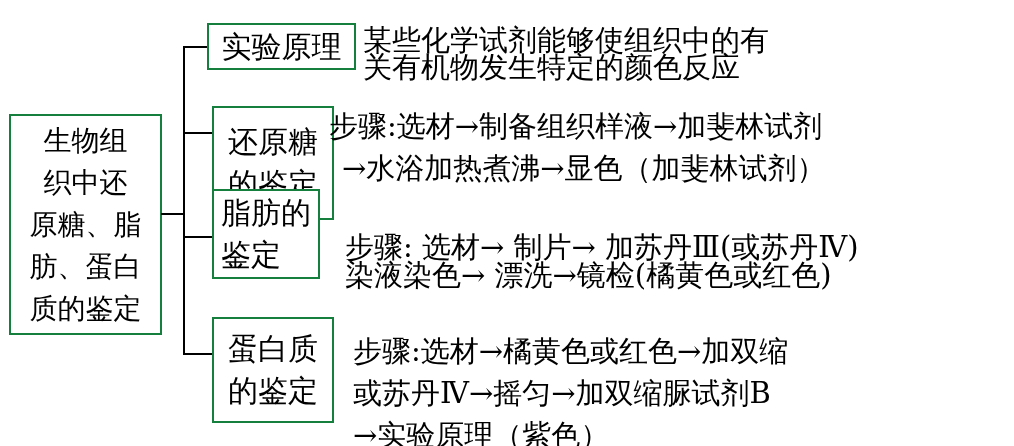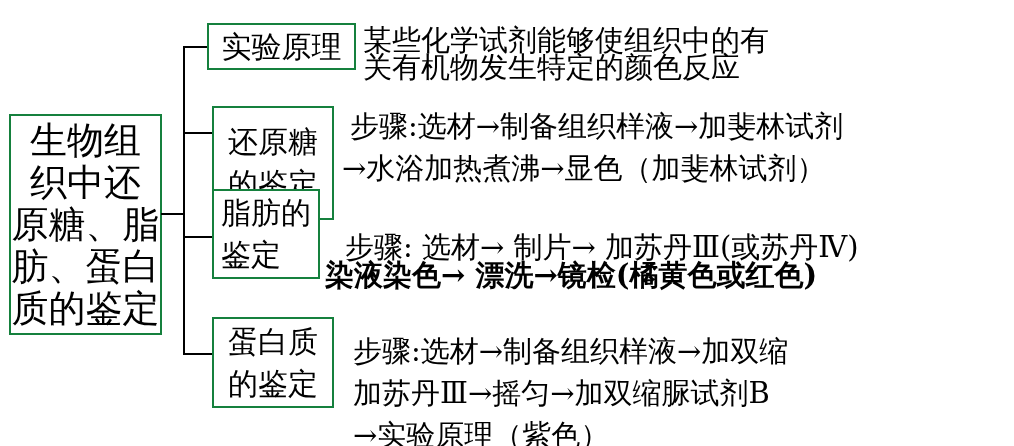--- a/index.html
+++ b/index.html
@@ -2,21 +2,21 @@
 <html><head>
 <meta charset="utf-8">
 <style>
   html, body { margin:0; padding:0; background:#fff; }
   body { width:1014px; height:446px; position:relative; overflow:hidden;
          font-family:"DejaVu Serif","Liberation Serif",serif; color:#000; }
   .box { position:absolute; border:2px solid #15803d; box-sizing:border-box; background:#fff;
          display:flex; align-items:center; justify-content:center; text-align:center; }
   .line { position:absolute; background:#000; }
   .txt { position:absolute; white-space:nowrap; font-size:29px; line-height:42px;margin-top:18px; }
-  .main-title { font-size:37px; line-height:42px; white-space:pre-line; }
+  .main-title { font-size:28px; line-height:42px; white-space:pre-line; }
   .cat-title { font-size:30px; line-height:42px; white-space:pre-line; text-align:left; }
 </style>
 </head>
 <body>
 
 <div class="box" style="left:9px; top:114px; width:153px; height:221px;">
   <span class="main-title">生物组
 织中还
 原糖、脂
 肪、蛋白
@@ -33,29 +33,29 @@
 <div class="box" style="left:207px; top:23px; width:149px; height:47px;">
   <span class="cat-title">实验原理</span>
 </div>
 <div class="txt" style="left:363px; top:1px;">某些化学试剂能够使组织中的有</div>
 <div class="txt" style="left:363px; top:28px;">关有机物发生特定的颜色反应</div>
 
 <div class="box" style="left:212px; top:106px; width:122px; height:114px;">
   <span class="cat-title">还原糖
 的鉴定</span>
 </div>
-<div class="txt" style="left:350px; top:87px;">步骤:选材→制备组织样液→加斐林试剂</div>
+<div class="txt" style="left:329px; top:87px;">步骤:选材→制备组织样液→加斐林试剂</div>
 <div class="txt" style="left:342px; top:129px;">→水浴加热煮沸→显色（加斐林试剂）</div>
 
 <div class="box" style="left:212px; top:189px; width:108px; height:90px;">
   <span class="cat-title">脂肪的
 鉴定</span>
 </div>
 <div class="txt" style="left:345px; top:208px;">步骤: 选材→ 制片→ 加苏丹Ⅲ(或苏丹Ⅳ)</div>
-<div class="txt" style="left:325px; top:236px;font-weight:bold;">染液染色→ 漂洗→镜检(橘黄色或红色)</div>
+<div class="txt" style="left:345px; top:236px;">染液染色→ 漂洗→镜检(橘黄色或红色)</div>
 
-<div class="box" style="left:212px; top:317px; width:122px; height:91px;">
+<div class="box" style="left:212px; top:317px; width:122px; height:106px;">
   <span class="cat-title">蛋白质
 的鉴定</span>
 </div>
-<div class="txt" style="left:353px; top:312px;">步骤:选材→制备组织样液→加双缩</div>
-<div class="txt" style="left:353px; top:354px;">加苏丹Ⅲ→摇匀→加双缩脲试剂B</div>
+<div class="txt" style="left:353px; top:312px;">步骤:选材→橘黄色或红色→加双缩</div>
+<div class="txt" style="left:353px; top:354px;">或苏丹Ⅳ→摇匀→加双缩脲试剂B</div>
 <div class="txt" style="left:353px; top:396px;">→实验原理（紫色）</div>
 
 </body></html>

